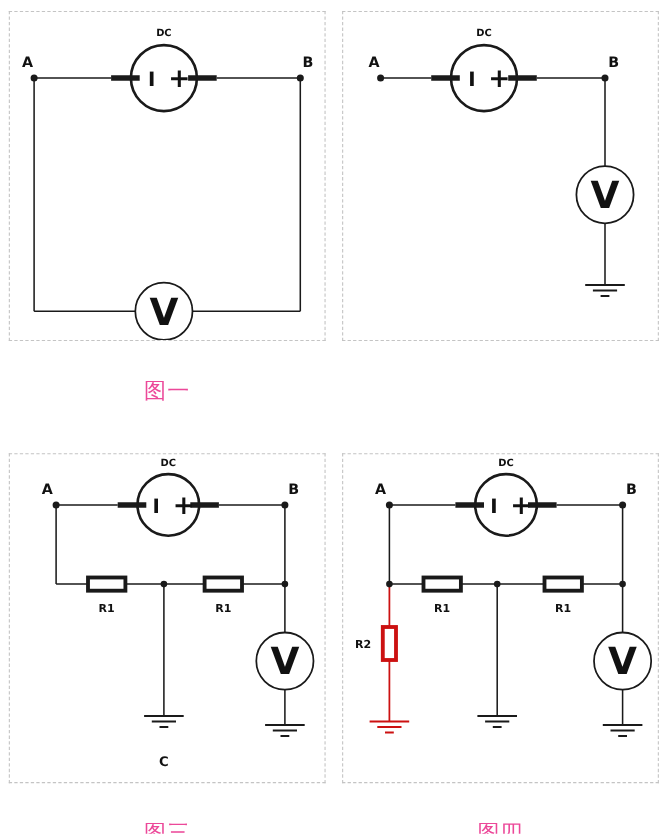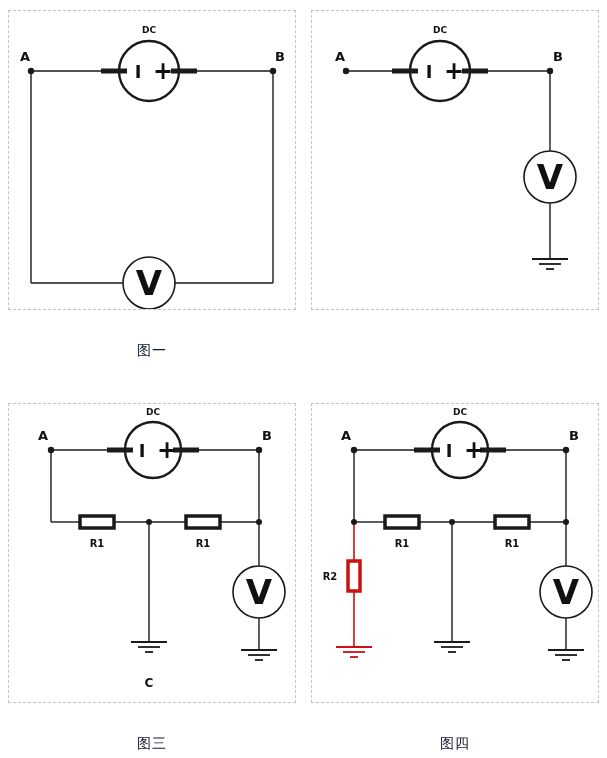--- a/index.html
+++ b/index.html
@@ -13,22 +13,22 @@
   .grid { display:grid; grid-template-columns:288px 288px; column-gap:15px; }
   figure.fig { margin:0; }
   .panel {
     width:288px; height:300px;
     border:1px dashed #c4c4c4;
     background:#ffffff;
   }
   figcaption {
     text-align:center;
     margin:32px 0 43px 0;
-    font-size:14px;
-    color:#0f172a;
+    font-size:20px;
+    color:#ec4899;
     letter-spacing:1px;
   }
   svg { display:block; }
 
   .wire    { stroke:var(--wire,#1a1a1a); stroke-width:1.4; fill:none; stroke-linecap:butt; }
   .bar     { stroke:var(--wire,#1a1a1a); stroke-width:5;   fill:none; }
   .comp    { stroke:var(--wire,#1a1a1a); stroke-width:2.4; fill:#ffffff; }
   .meter   { stroke:var(--wire,#1a1a1a); stroke-width:1.6; fill:#ffffff; }
   .dot     { fill:var(--wire,#1a1a1a); stroke:none; }
   .res     { stroke:var(--wire,#1a1a1a); stroke-width:3.5; fill:#ffffff; }

